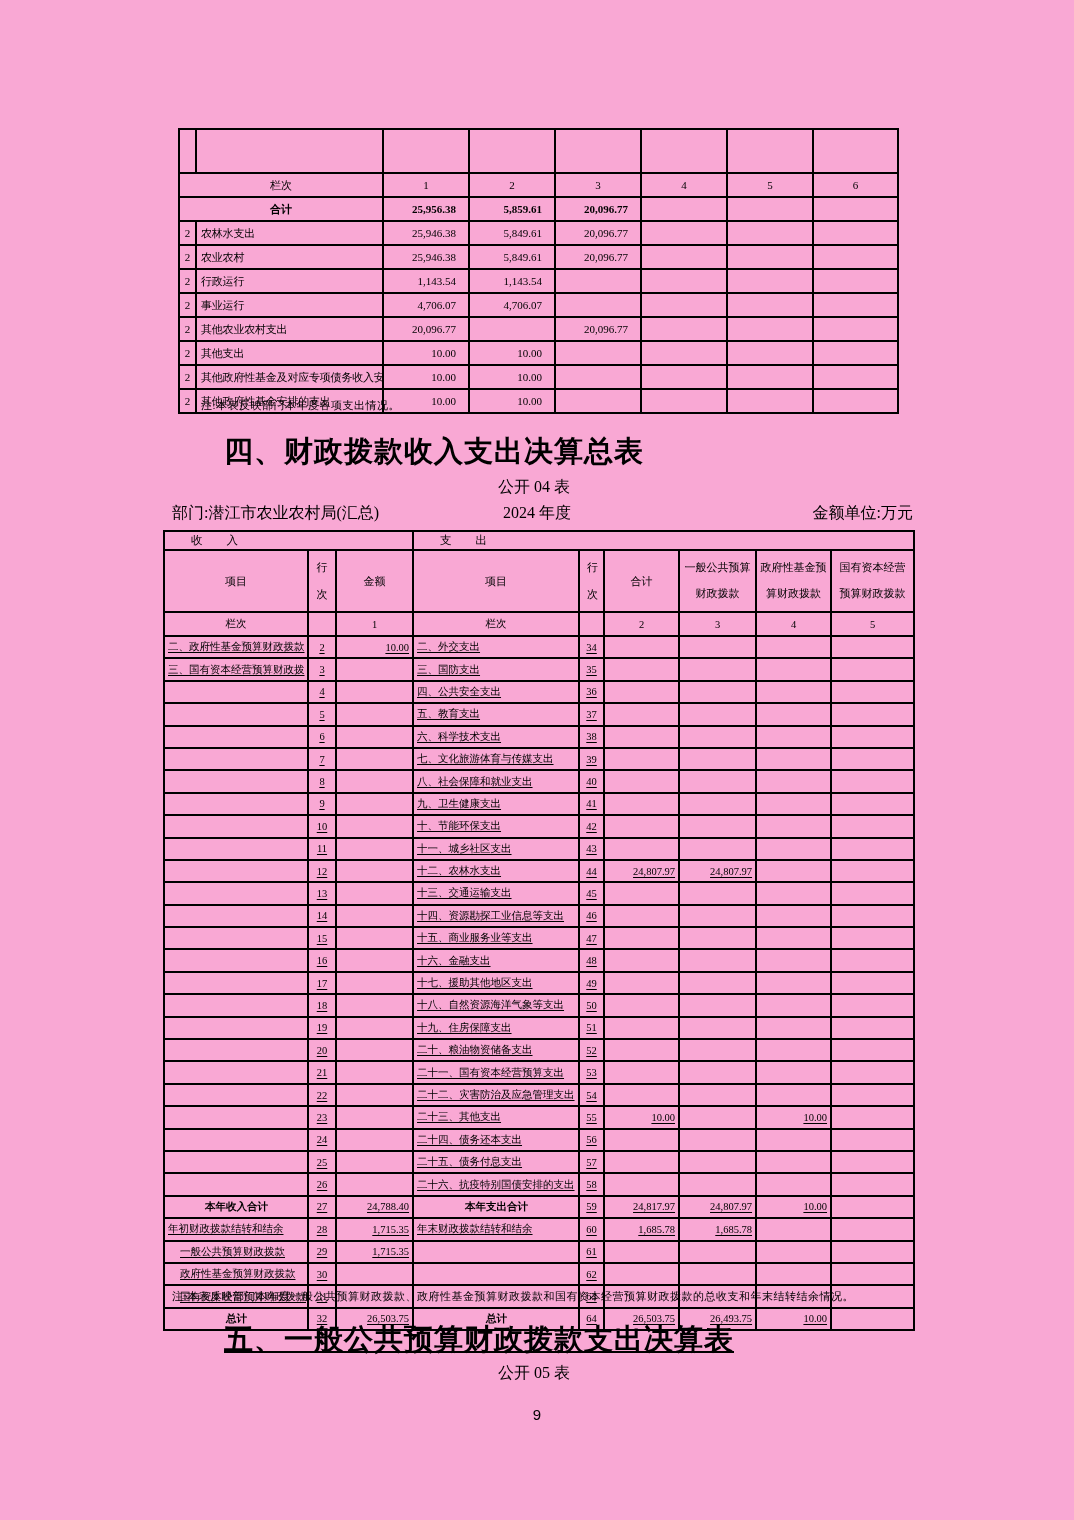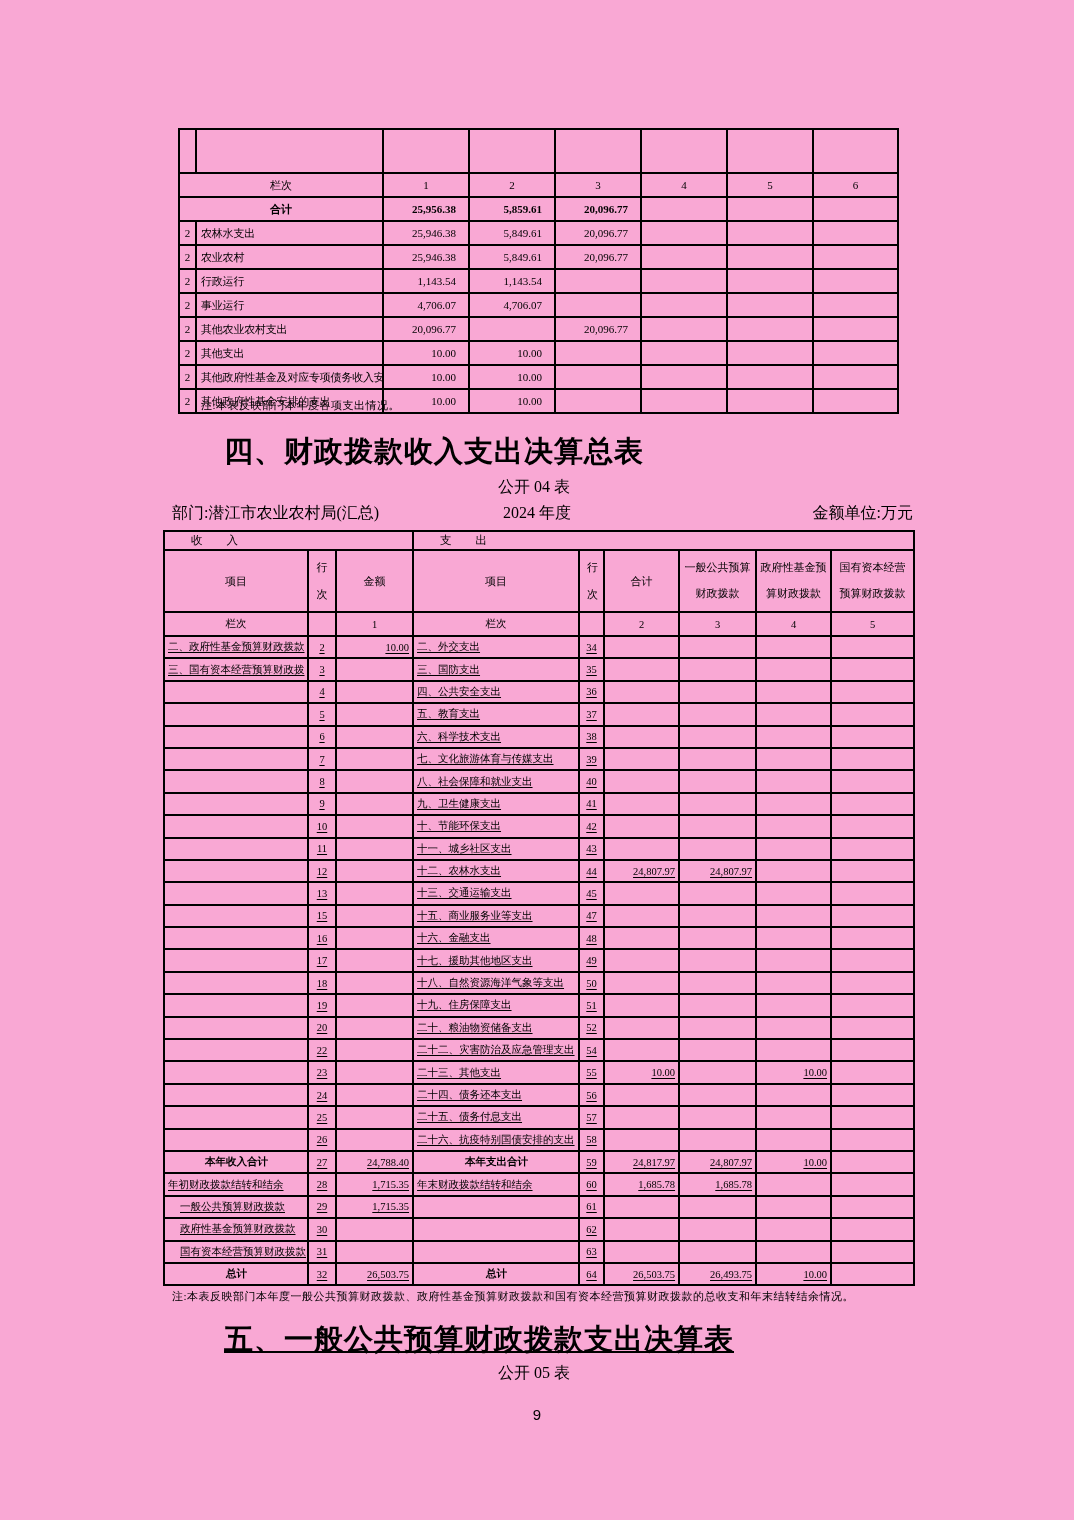--- a/index.html
+++ b/index.html
@@ -365,20 +365,31 @@
           <td class="amt"></td>
           <td class="item">十三、交通运输支出</td>
           <td class="no">45</td>
           <td class="amt"></td>
           <td class="amt"></td>
           <td class="amt"></td>
           <td class="amt"></td>
         </tr>
         <tr>
           <td class="item"></td>
+          <td class="no">14</td>
+          <td class="amt"></td>
+          <td class="item">十四、资源勘探工业信息等支出</td>
+          <td class="no">46</td>
+          <td class="amt"></td>
+          <td class="amt"></td>
+          <td class="amt"></td>
+          <td class="amt"></td>
+        </tr>
+        <tr>
+          <td class="item"></td>
           <td class="no">15</td>
           <td class="amt"></td>
           <td class="item">十五、商业服务业等支出</td>
           <td class="no">47</td>
           <td class="amt"></td>
           <td class="amt"></td>
           <td class="amt"></td>
           <td class="amt"></td>
         </tr>
         <tr>
@@ -424,20 +435,31 @@
           <td class="amt"></td>
           <td class="amt"></td>
           <td class="amt"></td>
         </tr>
         <tr>
           <td class="item"></td>
           <td class="no">20</td>
           <td class="amt"></td>
           <td class="item">二十、粮油物资储备支出</td>
           <td class="no">52</td>
+          <td class="amt"></td>
+          <td class="amt"></td>
+          <td class="amt"></td>
+          <td class="amt"></td>
+        </tr>
+        <tr>
+          <td class="item"></td>
+          <td class="no">21</td>
+          <td class="amt"></td>
+          <td class="item">二十一、国有资本经营预算支出</td>
+          <td class="no">53</td>
           <td class="amt"></td>
           <td class="amt"></td>
           <td class="amt"></td>
           <td class="amt"></td>
         </tr>
         <tr>
           <td class="item"></td>
           <td class="no">22</td>
           <td class="amt"></td>
           <td class="item">二十二、灾害防治及应急管理支出</td>

